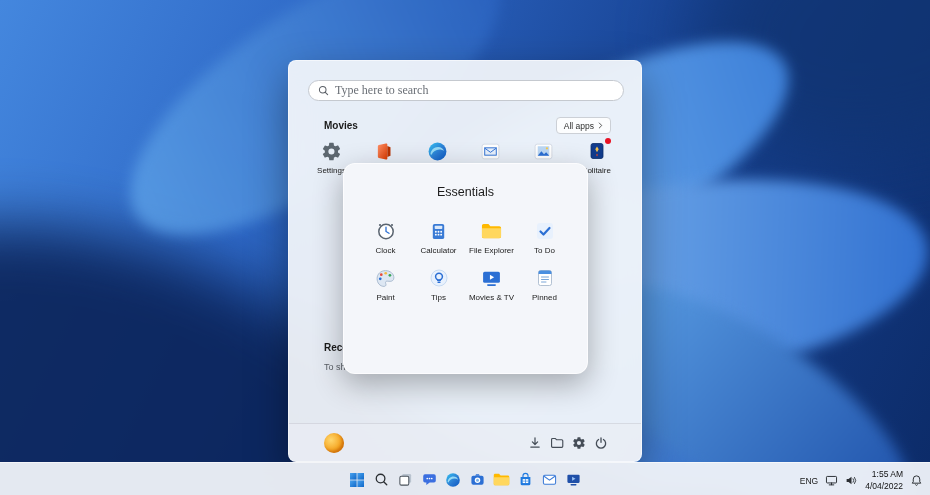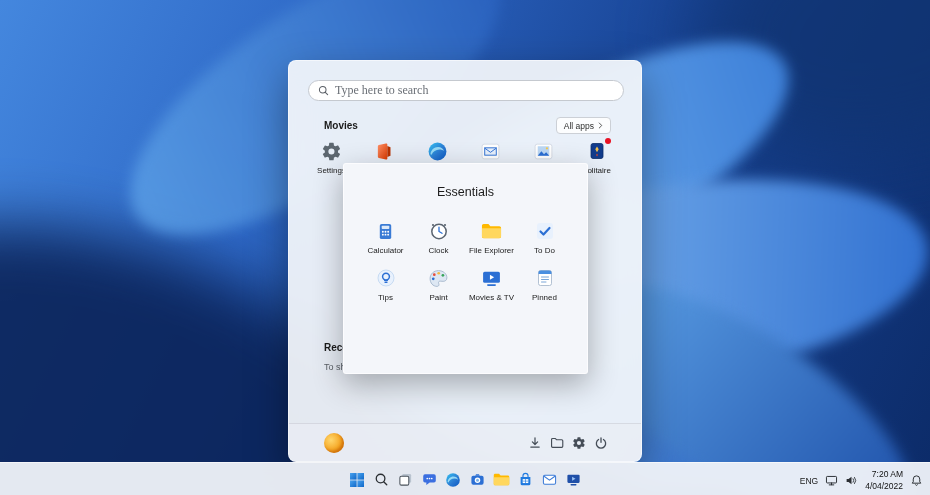--- a/index.html
+++ b/index.html
@@ -45,21 +45,21 @@
   .menu-footer { position:absolute; left:0; right:0; bottom:0; height:38px; border-top:1px solid rgba(0,0,0,0.08);
     background:rgba(233,237,244,0.65); border-radius:0 0 8px 8px; display:flex; align-items:center;
     justify-content:space-between; padding:0 33px 0 35px; }
   .avatar { width:20px; height:20px; border-radius:50%;
     background:radial-gradient(circle at 35% 35%, #ffd76e, #f5a623 55%, #e07b00); box-shadow:inset -2px -2px 3px rgba(180,80,0,.5); }
   .footer-actions { display:flex; gap:8px; align-items:center; }
   .f-btn { width:14px; height:14px; display:flex; align-items:center; justify-content:center; }
 
   
   .folder { position:absolute; left:343px; top:163px; width:245px; height:211px; background:#f4f6fa;
-    border-radius:3px; box-shadow:0 10px 30px rgba(0,0,0,0.30); border:1px solid rgba(255,255,255,0.7); z-index:5; }
+    border-radius:12px; box-shadow:0 10px 30px rgba(0,0,0,0.30); border:1px solid rgba(255,255,255,0.7); z-index:5; }
   .folder-title { text-align:center; margin-top:21px; font-size:12.5px; color:#1c1c1c; }
   .folder-grid { position:absolute; left:15px; top:52px; display:grid; grid-template-columns:repeat(4,53px); }
   .folder-grid .tile { height:47px; padding-top:4px; }
 
   
   .taskbar { position:absolute; left:0; bottom:0; width:930px; height:33px;
     background:rgba(240,243,249,0.95); backdrop-filter:blur(20px); border-top:1px solid rgba(255,255,255,0.6); z-index:10; }
   .tb-center { position:absolute; left:50%; top:0; transform:translateX(-50%); height:33px; display:flex; align-items:center; gap:4px; }
   .tb-btn { width:20px; height:24px; border-radius:4px; display:flex; align-items:center; justify-content:center; }
   .tray { position:absolute; right:7px; top:0; height:35px; display:flex; align-items:center; gap:7px; }
@@ -206,83 +206,83 @@
       </span>
     </div>
   </div>
 </div>
 
 <div class="folder">
   <div class="folder-title">Essentials</div>
   <div class="folder-grid">
     <div class="tile">
       <span class="icon">
+        <svg viewBox="0 0 20 20" width="20" height="20">
+            <circle cx="10" cy="10.5" r="7.2" fill="#fff" stroke="#5a6470" stroke-width="1.5"></circle>
+            <path d="M10 6.2v4.3l3 1.8" stroke="#2b6fd4" stroke-width="1.3" fill="none" stroke-linecap="round"></path>
+            <circle cx="4" cy="4" r="1.1" fill="#5a6470"></circle>
+            <circle cx="16" cy="4" r="1.1" fill="#5a6470"></circle>
+          </svg>
+      </span>
+      <span class="label">Clock</span>
+    </div>
+    <div class="tile">
+      <span class="icon">
         <svg viewBox="0 0 20 20" width="19" height="19">
             <rect x="4" y="2" width="12" height="16" rx="2" fill="#3a7bd5"></rect>
             <rect x="6" y="4" width="8" height="3.4" rx="0.8" fill="#dce9f9"></rect>
             <circle cx="7.2" cy="10.3" r="1" fill="#fff"></circle>
             <circle cx="10" cy="10.3" r="1" fill="#fff"></circle>
             <circle cx="12.8" cy="10.3" r="1" fill="#fff"></circle>
             <circle cx="7.2" cy="13.3" r="1" fill="#fff"></circle>
             <circle cx="10" cy="13.3" r="1" fill="#fff"></circle>
             <circle cx="12.8" cy="13.3" r="1" fill="#fff"></circle>
           </svg>
       </span>
       <span class="label">Calculator</span>
     </div>
     <div class="tile">
       <span class="icon">
-        <svg viewBox="0 0 20 20" width="20" height="20">
-            <circle cx="10" cy="10.5" r="7.2" fill="#fff" stroke="#5a6470" stroke-width="1.5"></circle>
-            <path d="M10 6.2v4.3l3 1.8" stroke="#2b6fd4" stroke-width="1.3" fill="none" stroke-linecap="round"></path>
-            <circle cx="4" cy="4" r="1.1" fill="#5a6470"></circle>
-            <circle cx="16" cy="4" r="1.1" fill="#5a6470"></circle>
-          </svg>
-      </span>
-      <span class="label">Clock</span>
-    </div>
-    <div class="tile">
-      <span class="icon">
         <svg viewBox="0 0 22 18" width="21" height="18">
             <path d="M1 3.5c0-1 .8-1.8 1.8-1.8h5l2 2.2h9.4c1 0 1.8.8 1.8 1.8v9c0 1-.8 1.8-1.8 1.8H2.8c-1 0-1.8-.8-1.8-1.8z" fill="#ffb900"></path>
             <path d="M1 6.2h20v8.3c0 1-.8 1.8-1.8 1.8H2.8c-1 0-1.8-.8-1.8-1.8z" fill="#ffd75e"></path>
           </svg>
       </span>
       <span class="label">File Explorer</span>
     </div>
     <div class="tile">
       <span class="icon">
         <svg viewBox="0 0 20 20" width="20" height="20">
             <rect x="2" y="2" width="16" height="16" rx="3" fill="#e8f1fd"></rect>
             <path d="M5.5 10.5l3 3 6-6.5" stroke="#2b6fd4" stroke-width="2.2" fill="none" stroke-linecap="round" stroke-linejoin="round"></path>
           </svg>
       </span>
       <span class="label">To Do</span>
-    </div>
-    <div class="tile">
-      <span class="icon">
-        <svg viewBox="0 0 20 20" width="20" height="20">
-            <circle cx="10" cy="10" r="8" fill="#e8f1fd" stroke="#bcd4f0" stroke-width="0.8"></circle>
-            <circle cx="10" cy="8.6" r="3.4" fill="none" stroke="#2b6fd4" stroke-width="1.5"></circle>
-            <path d="M8.6 12.6h2.8M9.1 14.4h1.8" stroke="#2b6fd4" stroke-width="1.3" stroke-linecap="round"></path>
-          </svg>
-      </span>
-      <span class="label">Tips</span>
     </div>
     <div class="tile">
       <span class="icon">
         <svg viewBox="0 0 20 20" width="21" height="21">
             <path d="M10 2.5c4.5 0 8 3 8 6.8 0 2.6-2 3.4-3.6 3.4-1 0-1.9-.2-2.8-.2-1 0-1.6.5-1.6 1.4 0 .8.5 1.2.5 2 0 .9-.8 1.6-2 1.6-3.8 0-6.5-3.2-6.5-7.5S5.5 2.5 10 2.5z" fill="#dde7f3" stroke="#9fb2c8" stroke-width="0.8"></path>
             <circle cx="6" cy="6.4" r="1.3" fill="#e74c3c"></circle>
             <circle cx="10.2" cy="5" r="1.3" fill="#f4b942"></circle>
             <circle cx="14.2" cy="7" r="1.3" fill="#37a55a"></circle>
             <circle cx="5" cy="10.3" r="1.3" fill="#2b6fd4"></circle>
           </svg>
       </span>
       <span class="label">Paint</span>
+    </div>
+    <div class="tile">
+      <span class="icon">
+        <svg viewBox="0 0 20 20" width="20" height="20">
+            <circle cx="10" cy="10" r="8" fill="#e8f1fd" stroke="#bcd4f0" stroke-width="0.8"></circle>
+            <circle cx="10" cy="8.6" r="3.4" fill="none" stroke="#2b6fd4" stroke-width="1.5"></circle>
+            <path d="M8.6 12.6h2.8M9.1 14.4h1.8" stroke="#2b6fd4" stroke-width="1.3" stroke-linecap="round"></path>
+          </svg>
+      </span>
+      <span class="label">Tips</span>
     </div>
     <div class="tile">
       <span class="icon">
         <svg viewBox="0 0 20 20" width="21" height="21">
             <rect x="2" y="3.5" width="16" height="10.5" rx="1.5" fill="#2b6fd4"></rect>
             <path d="M8.5 6.5l4 2.3-4 2.3z" fill="#fff"></path>
             <path d="M6.5 16.3h7" stroke="#2b6fd4" stroke-width="1.5" stroke-linecap="round"></path>
           </svg>
       </span>
       <span class="label">Movies &amp; TV</span>
@@ -394,21 +394,21 @@
           <path d="M8 11v2.2M5.2 13.4h5.6" stroke="#2b2f33" stroke-width="1.2" stroke-linecap="round"></path>
         </svg>
     </span>
     <span class="tray-ic">
       <svg viewBox="0 0 16 16" width="13" height="13">
           <path d="M2 6.3h2.4L8 3.5v9L4.4 9.7H2z" fill="#2b2f33"></path>
           <path d="M10 5.8a3.6 3.6 0 0 1 0 4.4M11.8 4.2a6 6 0 0 1 0 7.6" stroke="#2b2f33" fill="none" stroke-width="1.1" stroke-linecap="round"></path>
         </svg>
     </span>
     <div class="clock">
-      <div>7:20 AM</div>
+      <div>1:55 AM</div>
       <div>4/04/2022</div>
     </div>
     <span class="tray-ic">
       <svg viewBox="0 0 16 16" width="13" height="13">
           <path d="M8 2.3a4 4 0 0 1 4 4v3.2l1.2 1.8H2.8L4 9.5V6.3a4 4 0 0 1 4-4z" fill="none" stroke="#2b2f33" stroke-width="1.2" stroke-linejoin="round"></path>
           <path d="M6.8 13.2a1.3 1.3 0 0 0 2.4 0" stroke="#2b2f33" stroke-width="1.1" fill="none" stroke-linecap="round"></path>
         </svg>
     </span>
   </div>
 </div>

